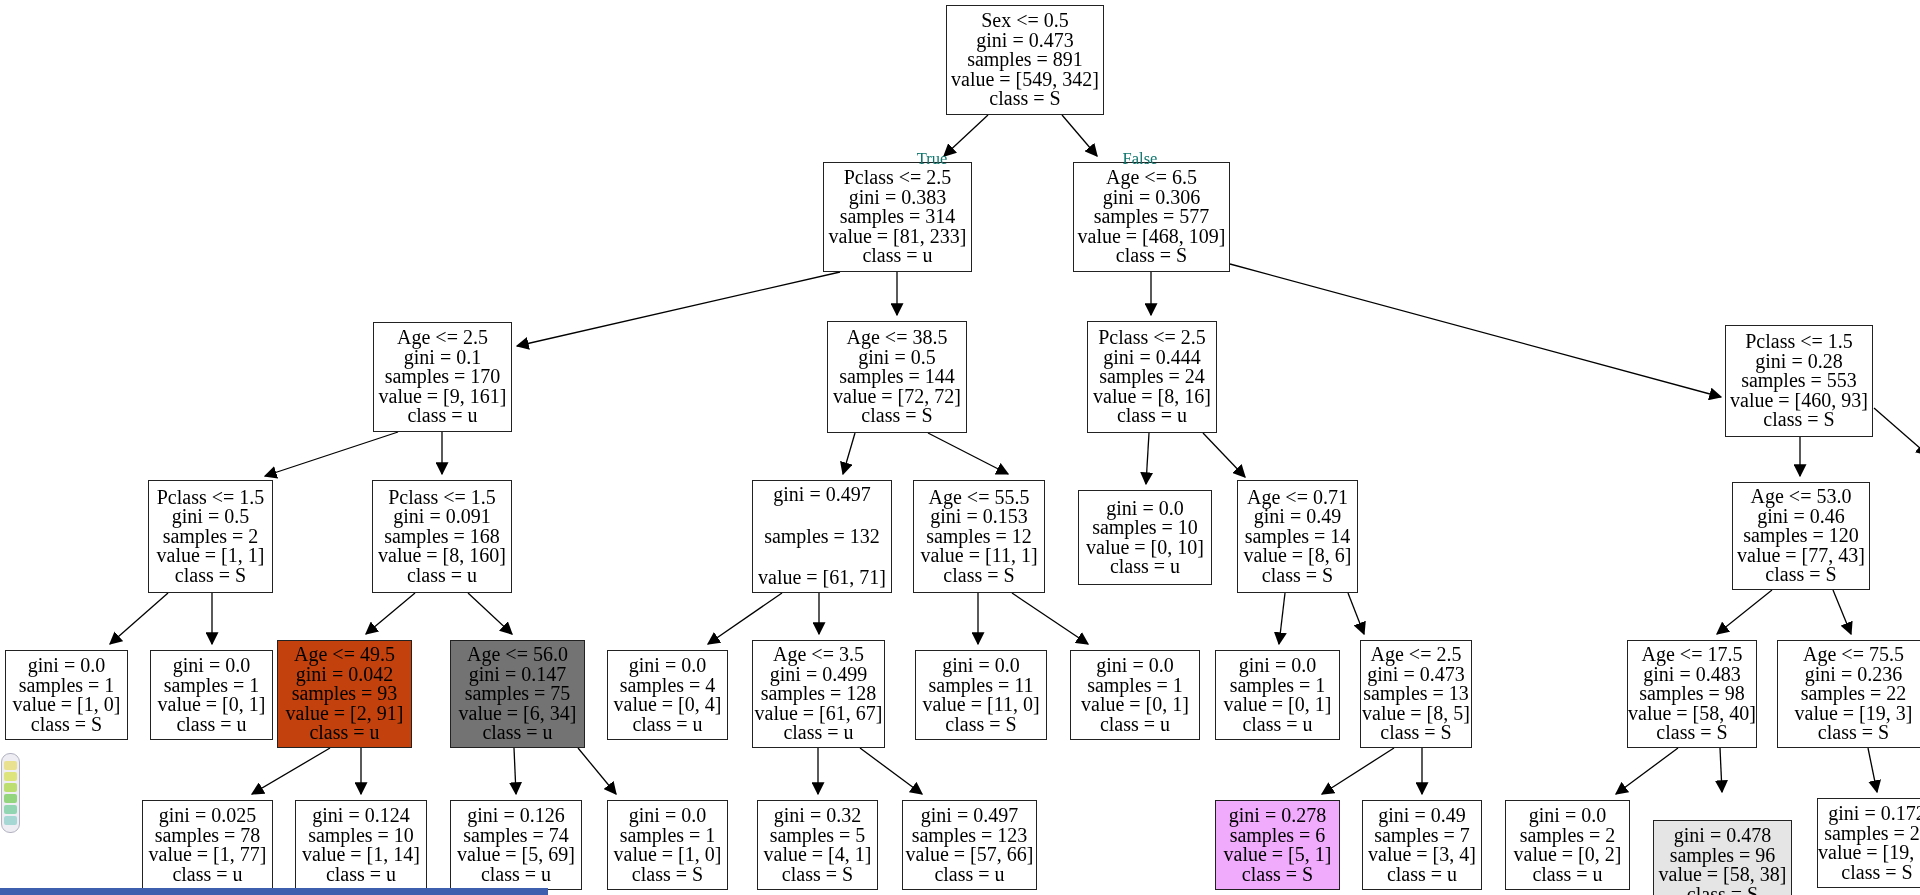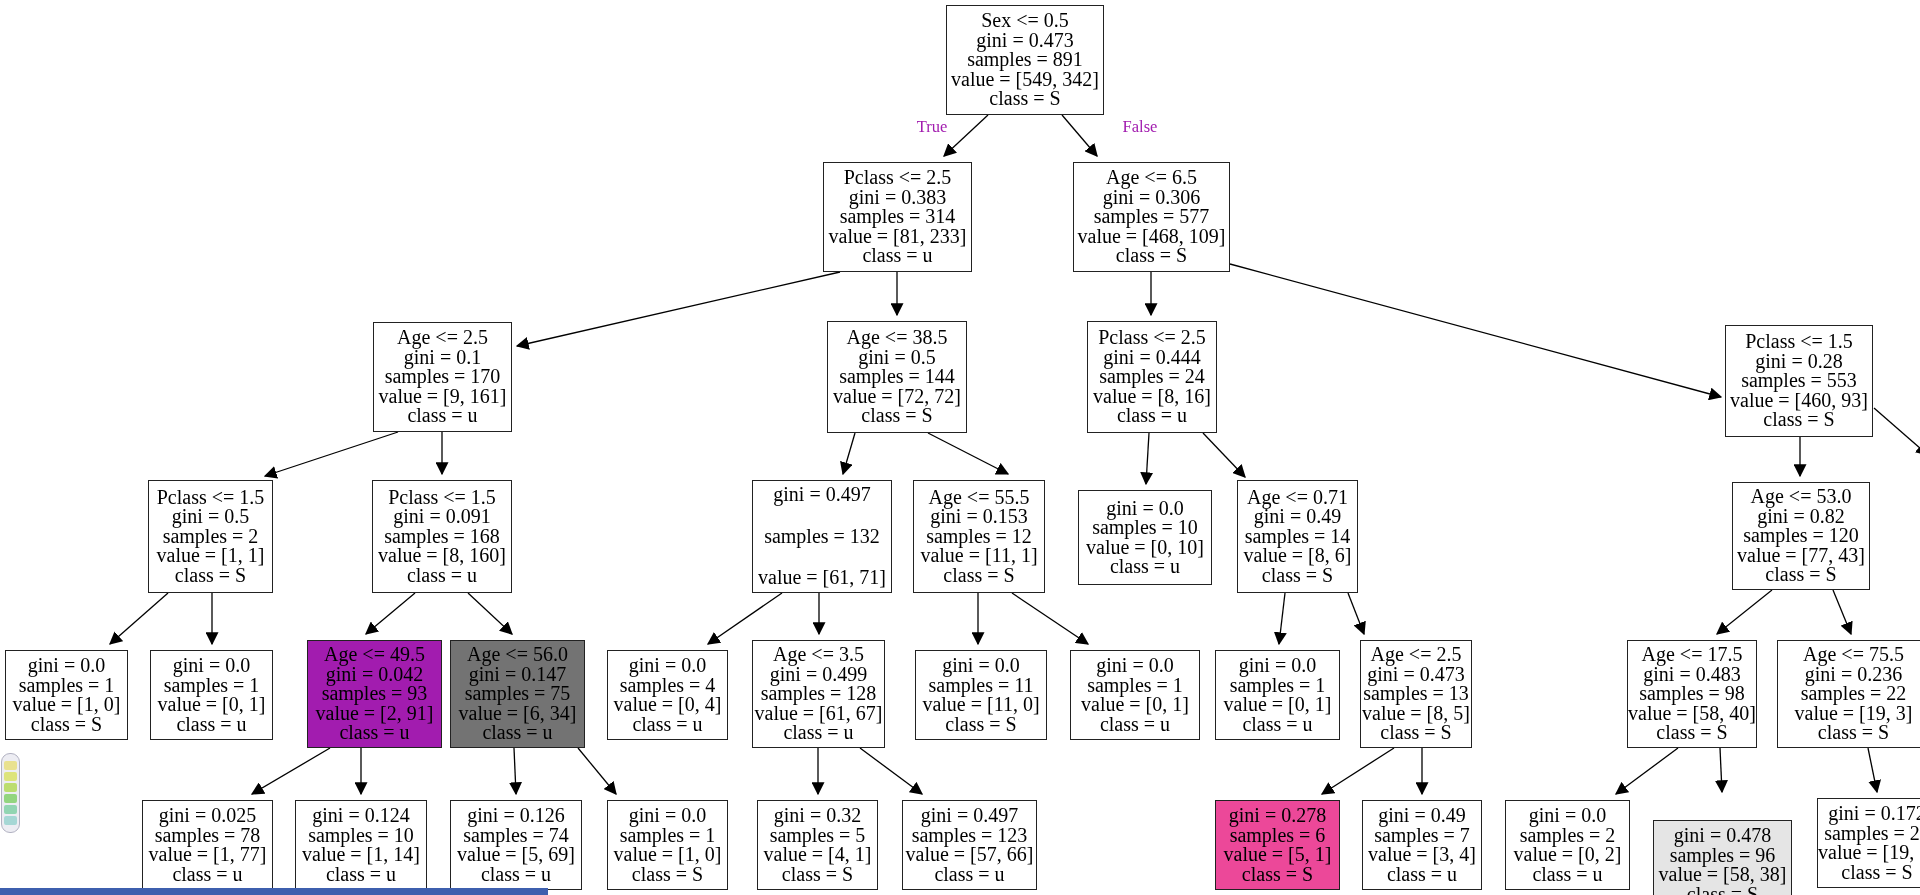--- a/index.html
+++ b/index.html
@@ -34,21 +34,22 @@
     text-align: center;
     font-size: 20px;
     line-height: 19.5px;
     white-space: nowrap;
     overflow: hidden;
   }
   .edge-label {
     position: absolute;
     transform: translate(-50%, -50%);
     font-size: 16.5px;
-    color: #a21caf;
+    color: #0f766e;
+    margin-top: 32px;
   }
   #edge-label-true  { left: 932px;  top: 127px; }
   #edge-label-false { left: 1140px; top: 127px; }
   #side-widget {
     position: absolute;
     box-sizing: border-box;
     display: flex;
     flex-direction: column;
     align-items: center;
     justify-content: center;
@@ -202,38 +203,38 @@
       </div>
       <div class="node" style="left: 1237px; top: 480px; width: 121px; height: 113px; border-color: rgb(34, 34, 34); background: rgb(255, 255, 255);">
         <div>Age &lt;= 0.71</div>
         <div>gini = 0.49</div>
         <div>samples = 14</div>
         <div>value = [8, 6]</div>
         <div>class = S</div>
       </div>
       <div class="node" style="left: 1732px; top: 482px; width: 138px; height: 108px; border-color: rgb(34, 34, 34); background: rgb(255, 255, 255);">
         <div>Age &lt;= 53.0</div>
-        <div>gini = 0.82</div>
+        <div>gini = 0.46</div>
         <div>samples = 120</div>
         <div>value = [77, 43]</div>
         <div>class = S</div>
       </div>
       <div class="node" style="left: 5px; top: 650px; width: 123px; height: 90px; border-color: rgb(34, 34, 34); background: rgb(255, 255, 255);">
         <div>gini = 0.0</div>
         <div>samples = 1</div>
         <div>value = [1, 0]</div>
         <div>class = S</div>
       </div>
       <div class="node" style="left: 150px; top: 650px; width: 123px; height: 90px; border-color: rgb(34, 34, 34); background: rgb(255, 255, 255);">
         <div>gini = 0.0</div>
         <div>samples = 1</div>
         <div>value = [0, 1]</div>
         <div>class = u</div>
       </div>
-      <div class="node" style="left: 307px; top: 640px; width: 135px; height: 108px; border-color: rgb(34, 34, 34); background: #a21caf;">
+      <div class="node" style="left: 277px; top: 640px; width: 135px; height: 108px; border-color: rgb(34, 34, 34); background: #c2410c;">
         <div>Age &lt;= 49.5</div>
         <div>gini = 0.042</div>
         <div>samples = 93</div>
         <div>value = [2, 91]</div>
         <div>class = u</div>
       </div>
       <div class="node" style="left: 450px; top: 640px; width: 135px; height: 108px; border-color: rgb(34, 34, 34); background: #737373;">
         <div>Age &lt;= 56.0</div>
         <div>gini = 0.147</div>
         <div>samples = 75</div>
@@ -321,21 +322,21 @@
         <div>samples = 5</div>
         <div>value = [4, 1]</div>
         <div>class = S</div>
       </div>
       <div class="node" style="left: 902px; top: 800px; width: 135px; height: 90px; border-color: rgb(34, 34, 34); background: rgb(255, 255, 255);">
         <div>gini = 0.497</div>
         <div>samples = 123</div>
         <div>value = [57, 66]</div>
         <div>class = u</div>
       </div>
-      <div class="node" style="left: 1215px; top: 800px; width: 125px; height: 90px; border-color: rgb(34, 34, 34); background: #ec4899;">
+      <div class="node" style="left: 1215px; top: 800px; width: 125px; height: 90px; border-color: rgb(34, 34, 34); background: #f0abfc;">
         <div>gini = 0.278</div>
         <div>samples = 6</div>
         <div>value = [5, 1]</div>
         <div>class = S</div>
       </div>
       <div class="node" style="left: 1362px; top: 800px; width: 120px; height: 90px; border-color: rgb(34, 34, 34); background: rgb(255, 255, 255);">
         <div>gini = 0.49</div>
         <div>samples = 7</div>
         <div>value = [3, 4]</div>
         <div>class = u</div>

